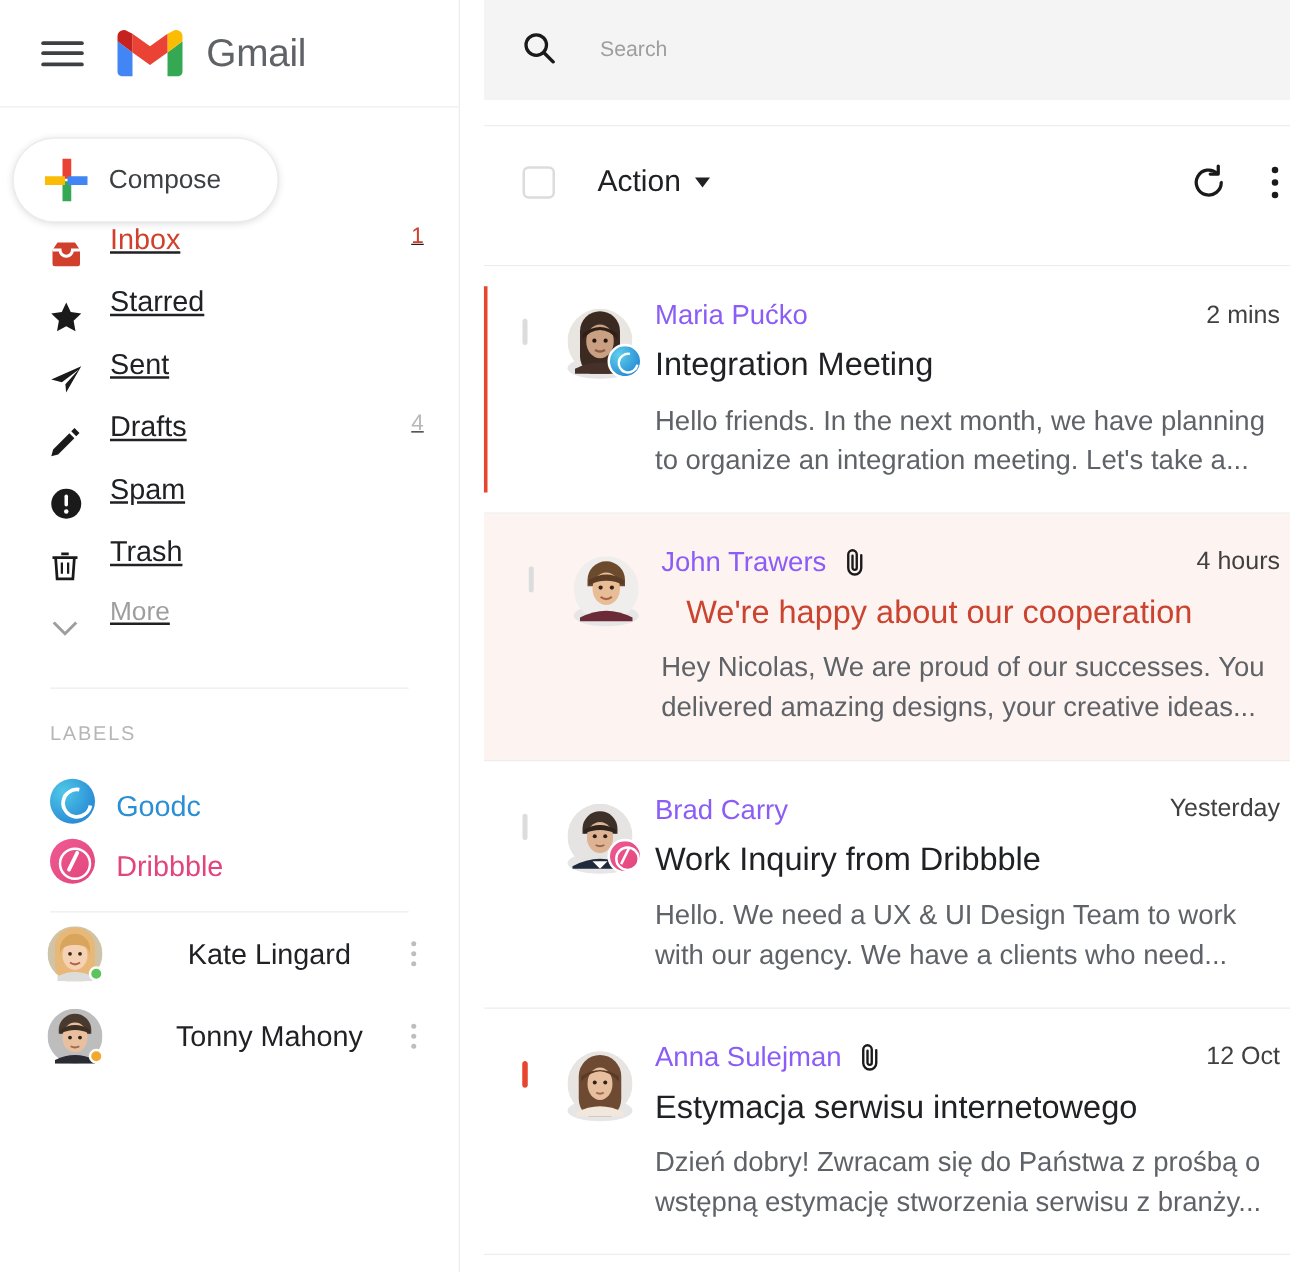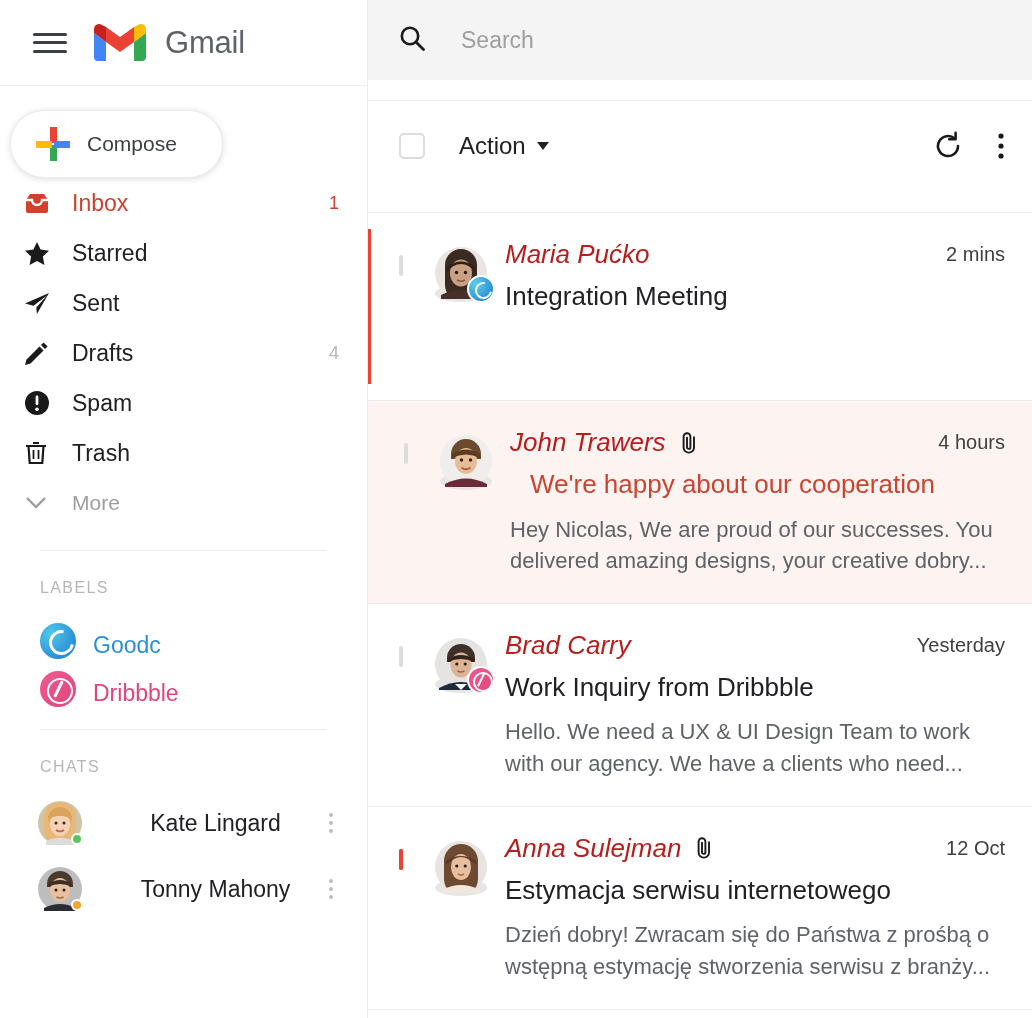--- a/index.html
+++ b/index.html
@@ -3,21 +3,21 @@
 <meta charset="utf-8">
 <style>
   * { margin:0; padding:0; box-sizing:border-box; }
   html,body{ width:1032px; height:1018px; overflow:hidden; }
   body{
     font-family:"Liberation Sans", sans-serif;
     background:#ffffff;
     color:#202124;
     -webkit-font-smoothing:antialiased;
   }
-  .app{ display:flex; width:1032px; height:1018px; }
+  .app{ display:flex; width:1032px; height:1018px;gap:19px; }
 
   
   .sidebar{
     width:368px; height:1018px; position:relative;
     background:#fff; flex:0 0 368px;
     border-right:1px solid #ededed;
     overflow:hidden;
   }
   .brandbar{
     height:86px; display:flex; align-items:center;
@@ -47,23 +47,23 @@
   .gp-left{ left:1px; top:15px; width:16px; height:7px; background:#FBBC05; }
   .gp-right{ left:19px; top:15px; width:16px; height:7px; background:#4285F4; }
 
   
   .sec-title{
     font-size:16px; letter-spacing:1.4px; color:#b6b6b6;
     padding:0 0 0 40px; margin-top:28px; margin-bottom:14px;
   }
   .nav-list{ list-style:none; }
   .nav-item{
-    display:flex; align-items:center;
-    height:50px; padding-left:24px; padding-right:28px;
-    cursor:pointer; position:relative;
+    display:flex; 
+    height:50px; padding-left:40px; padding-right:28px;
+    cursor:pointer; position:relative;text-decoration:underline;
   }
   .nav-ic{ width:30px; flex:0 0 30px; display:flex; align-items:center; justify-content:flex-start; }
   .nav-label{ font-size:23px; color:#202124; margin-left:18px; flex:1; }
   .nav-count{ font-size:18px; color:#b7b7b7; }
   .nav-item.active .nav-label{ color:#d0402c; }
   .nav-item.active .nav-count{ color:#d0402c; font-size:18px; }
   .nav-item.more .nav-label{ color:#9e9e9e; font-size:21px; }
 
   .divider{ height:1px; background:#ededed; margin:22px 40px 0 40px; }
 
@@ -104,21 +104,21 @@
   .kebab i{ width:4px; height:4px; border-radius:50%; background:#bdbdbd; display:block; }
 
   
   .main{ width:664px; height:1018px; flex:0 0 664px; background:#fff; position:relative; overflow:hidden; }
   .searchbar{
     height:80px; background:#f4f4f4; display:flex; align-items:center;
     padding-left:31px; gap:36px;
   }
   .search-input{
     border:none; outline:none; background:transparent;
-    font-family:"Liberation Sans", sans-serif; font-size:23px; color:#6d28d9;
+    font-family:"Liberation Sans", sans-serif; font-size:17px; color:#6d28d9;
     width:520px;
   }
   .search-input::placeholder{ color:#9e9e9e; }
 
   .list-head{
     height:133px; display:flex; align-items:center;
     padding-left:31px; padding-right:27px;
     border-bottom:1px solid #ededed; position:relative;
   }
   .list-head::before{
@@ -159,21 +159,21 @@
   .badge.goodc::after{ content:""; position:absolute; left:6px; top:5px; width:13px; height:13px;
           border:2.5px solid #fff; border-radius:50%; border-right-color:transparent; transform:rotate(-35deg); }
   .badge.dribbble{ background:linear-gradient(135deg,#ef5a92,#e2447c); }
   .badge.dribbble::after{ content:""; position:absolute; left:4px; top:4px; width:16px; height:16px;
           border:2px solid #fff; border-radius:50%; }
   .badge.dribbble::before{ content:""; position:absolute; left:11px; top:5px; width:2px; height:14px;
           background:#fff; transform:rotate(26deg); z-index:2; }
 
   .mail-body{ flex:1; margin-left:18px; min-width:0; }
   .mail-top{ display:flex; align-items:center; }
-  .sender{ font-size:26px; color:#b91c1c;font-style:italic; }
+  .sender{ font-size:22px; color:#8b5cf6; }
   .clip{ margin-left:14px; display:inline-flex; }
   .mail-time{ margin-left:auto; font-size:20px; color:#404040; white-space:nowrap; }
   .subject{ font-size:26px; color:#202124; margin-top:10px; line-height:1.25; }
   .subject.red{ color:#cb4430;margin-left:20px; }
   .snippet{ font-size:22px; color:#5f6368; line-height:1.44; margin-top:13px; }
 </style>
 </head>
 <body>
 
 <div class="app">
@@ -294,21 +294,20 @@
       <span class="label-ic goodc-ic"></span>
       <span class="label-text" style="color:#2b8fd6">Goodc</span>
     </div>
     <div class="label-item">
       <span class="label-ic dribbble-ic"></span>
       <span class="label-text" style="color:#e2447c">Dribbble</span>
     </div>
 
     <div class="divider"></div>
 
-    <div class="sec-title">CHATS</div>
 
     <div class="chat-item">
       <span class="chat-av">
         <span class="face">
           <svg width="44" height="44" viewBox="0 0 44 44">
             <circle cx="22" cy="22" r="22" fill="#cfc4a8"></circle>
             <path d="M6 16a16 15 0 0 1 32 0v14a16 16 0 0 1-32 0z" fill="#e8b878"></path>
             <ellipse cx="22" cy="23" rx="10" ry="12" fill="#f5d2b3"></ellipse>
             <path d="M10 18a12 12 0 0 1 24 0v6c0-7-5-9-12-9s-12 2-12 9z" fill="#d9a45b"></path>
             <circle cx="18" cy="22" r="1.5" fill="#3a2a1a"></circle>
@@ -401,20 +400,21 @@
           </svg>
         </span>
         <span class="badge goodc"></span>
       </span>
       <div class="mail-body">
         <div class="mail-top">
           <span class="sender">Maria Pućko</span>
           <span class="mail-time">2 mins</span>
         </div>
         <div class="subject">Integration Meeting</div>
+        <div class="snippet">Hello friends. In the next month, we have planning to organize an integration meeting. Let's take a...</div>
       </div>
     </div>
 
     <div class="mail-row highlight">
       <span class="mail-cb"><span class="cbox"></span></span>
       <span class="avatar-wrap">
         <span class="avatar">
           <svg width="52" height="52" viewBox="0 0 52 52">
             <circle cx="26" cy="26" r="26" fill="#f0eeec"></circle>
             <path d="M11 19a15 15 0 0 1 30 0v5H11z" fill="#6b4a2e"></path>
@@ -431,21 +431,21 @@
         <div class="mail-top">
           <span class="sender">John Trawers</span>
           <span class="clip">
             <svg width="19" height="22" viewBox="0 0 19 22">
                 <path d="M14 5.2v10.2a5.2 5.2 0 0 1-10.4 0V4.6a3.4 3.4 0 0 1 6.8 0v10.6a1.7 1.7 0 0 1-3.4 0V5.6" fill="none" stroke="#1a1a1a" stroke-width="1.9" stroke-linecap="round"></path>
               </svg>
           </span>
           <span class="mail-time">4 hours</span>
         </div>
         <div class="subject red">We're happy about our cooperation</div>
-        <div class="snippet">Hey Nicolas, We are proud of our successes. You delivered amazing designs, your creative dobry...</div>
+        <div class="snippet">Hey Nicolas, We are proud of our successes. You delivered amazing designs, your creative ideas...</div>
       </div>
     </div>
 
     <div class="mail-row">
       <span class="mail-cb"><span class="cbox"></span></span>
       <span class="avatar-wrap">
         <span class="avatar">
           <svg width="52" height="52" viewBox="0 0 52 52">
             <circle cx="26" cy="26" r="26" fill="#e6e4e3"></circle>
             <path d="M12 20a14 14 0 0 1 28 0v4H12z" fill="#3d3028"></path>

